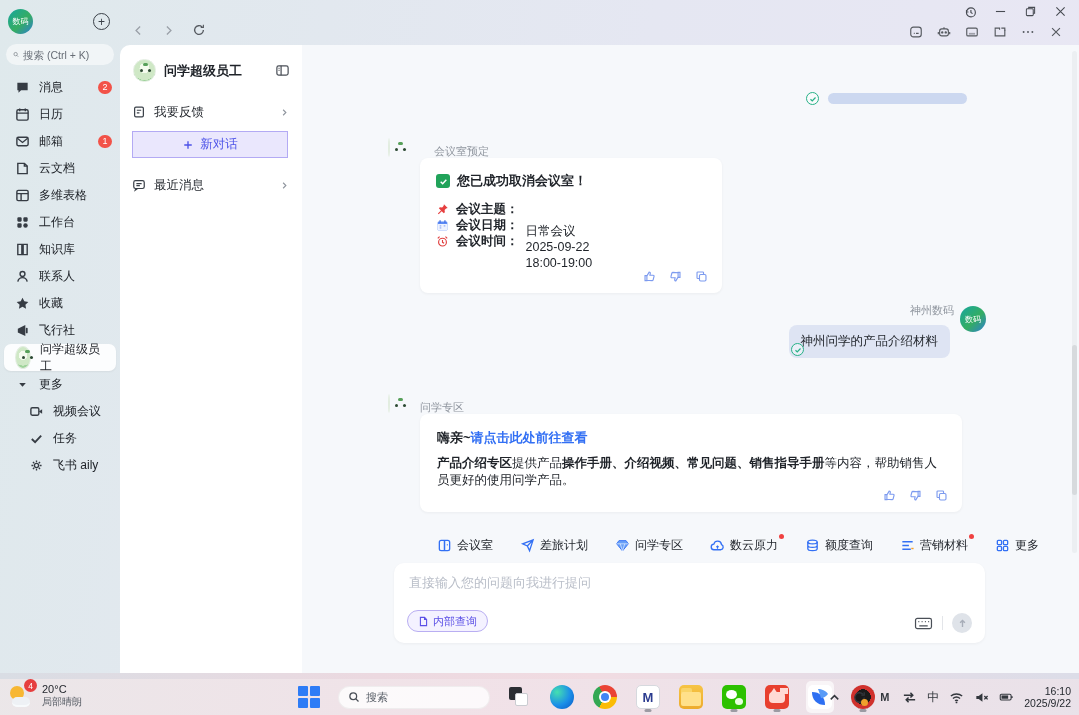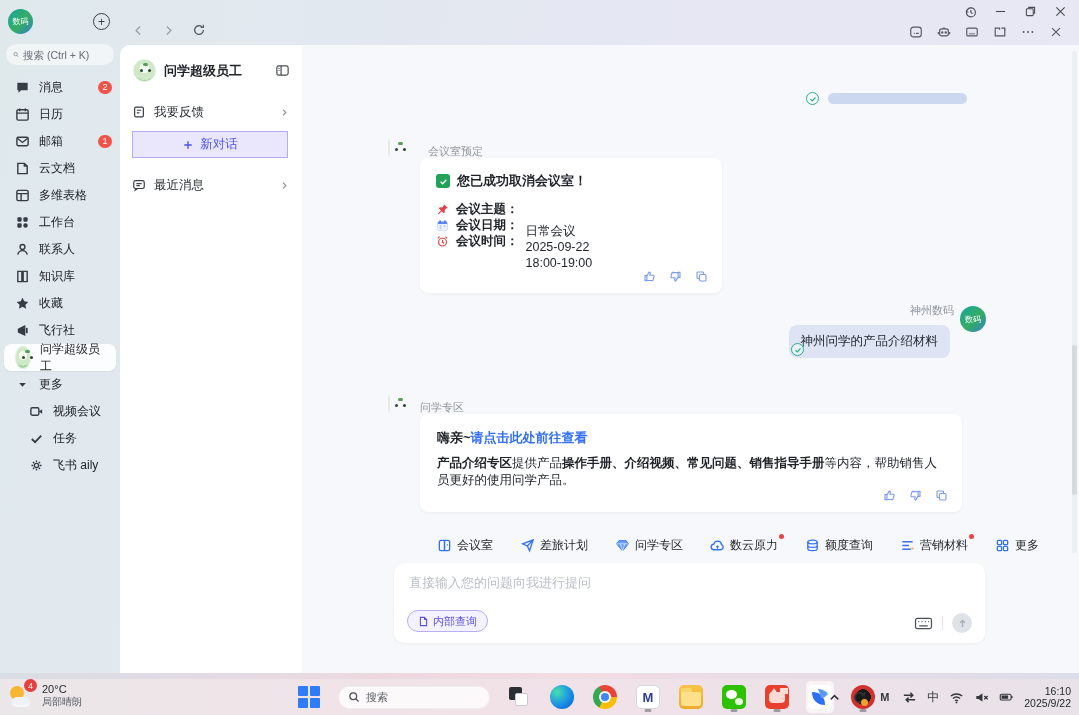--- a/index.html
+++ b/index.html
@@ -59,21 +59,21 @@
   .skeleton-bar{ width:139px; height:11px; border-radius:6px; background:#ccd8f0; }
 
   .bot-avatar{ width:23px; height:23px; border-radius:50%; background:radial-gradient(circle at 50% 40%, #f4fbee 0 30%, #cfe8c6 31% 70%, #9fd39b 71%); border:1px solid #e2ede0; position:relative; }
   .bot-avatar::before{ content:""; position:absolute; left:6px; top:9px; width:3px; height:3px; border-radius:50%; background:#2c4a33; box-shadow:8px 0 0 #2c4a33; }
   .bot-avatar::after{ content:""; position:absolute; left:9px; top:3px; width:5px; height:3px; border-radius:2px; background:#57a05a; }
 
   .msg{ position:absolute; }
   .m-name{ font-size:11px; color:#8f959e; }
   .m-card{ background:#fff; border-radius:8px; box-shadow:0 1px 3px rgba(31,35,41,.05); position:absolute; }
   .msg1{ left:86px; top:94px; width:340px; }
-  .msg1 .m-name{ position:absolute; left:40px; top:5px;text-align:right; }
+  .msg1 .m-name{ position:absolute; left:46px; top:5px;text-align:right; }
   .msg1 .m-card{ left:32px; top:19px; width:302px; height:135px; padding:14px 16px; }
   .c-title{ display:flex; align-items:center; gap:7px; font-size:13px; font-weight:bold; margin-bottom:11px; }
   .check-sq{ width:14px; height:14px; border-radius:3px; background:#21a35a; color:#fff; display:flex; align-items:center; justify-content:center; }
   .c-row{ display:flex; align-items:center; gap:7px; font-size:12.5px; line-height:16px; height:16px; }
   .c-row .cl{ font-weight:bold; }
   .c-row .cv{ color:#1f2329;margin-top:43px; }
   .c-ic{ width:13px; height:13px; flex:0 0 13px; }
   .card-actions{ position:absolute; right:14px; bottom:10px; display:flex; gap:13px; color:#7d9bef; }
   .card-actions .ca{ width:13px; height:13px; }
 
@@ -299,31 +299,31 @@
           <svg class="sic" viewBox="0 0 16 16" fill="currentColor">
               <rect x="2.5" y="2.5" width="4.6" height="4.6" rx="1.2"></rect>
               <rect x="8.9" y="2.5" width="4.6" height="4.6" rx="1.2"></rect>
               <rect x="2.5" y="8.9" width="4.6" height="4.6" rx="1.2"></rect>
               <circle cx="11.2" cy="11.2" r="2.4"></circle>
             </svg>
           <span>工作台</span>
         </div>
         <div class="s-item">
           <svg class="sic" viewBox="0 0 16 16" fill="none" stroke="currentColor" stroke-width="1.5">
+              <path d="M3 2.5h4.3v11H3zM8.7 2.5H13v11H8.7z"></path>
+              <path d="M5.1 5h.01M10.8 5h.01"></path>
+            </svg>
+          <span>知识库</span>
+        </div>
+        <div class="s-item">
+          <svg class="sic" viewBox="0 0 16 16" fill="none" stroke="currentColor" stroke-width="1.5">
               <circle cx="8" cy="5.3" r="2.6"></circle>
               <path d="M3 13.5c.6-3 2.6-4.3 5-4.3s4.4 1.3 5 4.3"></path>
             </svg>
           <span>联系人</span>
-        </div>
-        <div class="s-item">
-          <svg class="sic" viewBox="0 0 16 16" fill="none" stroke="currentColor" stroke-width="1.5">
-              <path d="M3 2.5h4.3v11H3zM8.7 2.5H13v11H8.7z"></path>
-              <path d="M5.1 5h.01M10.8 5h.01"></path>
-            </svg>
-          <span>知识库</span>
         </div>
         <div class="s-item">
           <svg class="sic" viewBox="0 0 16 16" fill="currentColor">
               <path d="M8 1.8l1.9 3.9 4.3.6-3.1 3 .7 4.2L8 11.5l-3.8 2 .7-4.2-3.1-3 4.3-.6z"></path>
             </svg>
           <span>收藏</span>
         </div>
         <div class="s-item">
           <svg class="sic" viewBox="0 0 16 16" fill="currentColor">
               <path d="M3 6l8-3.8v11.6L3 10z"></path>

